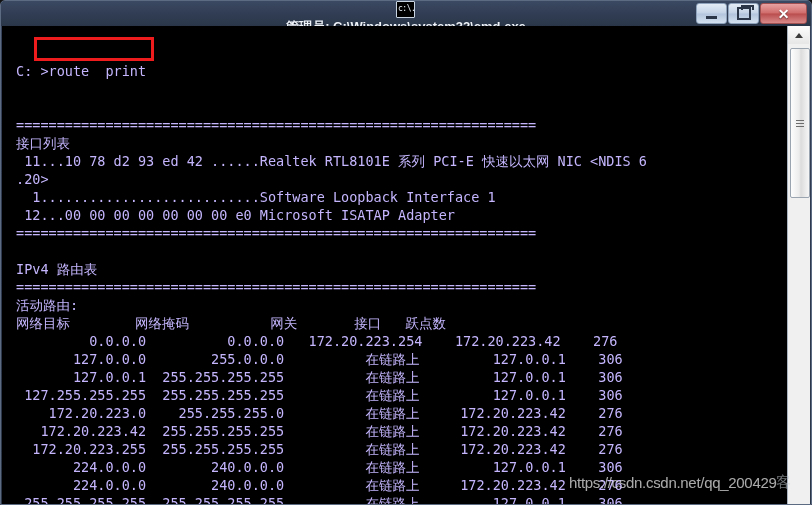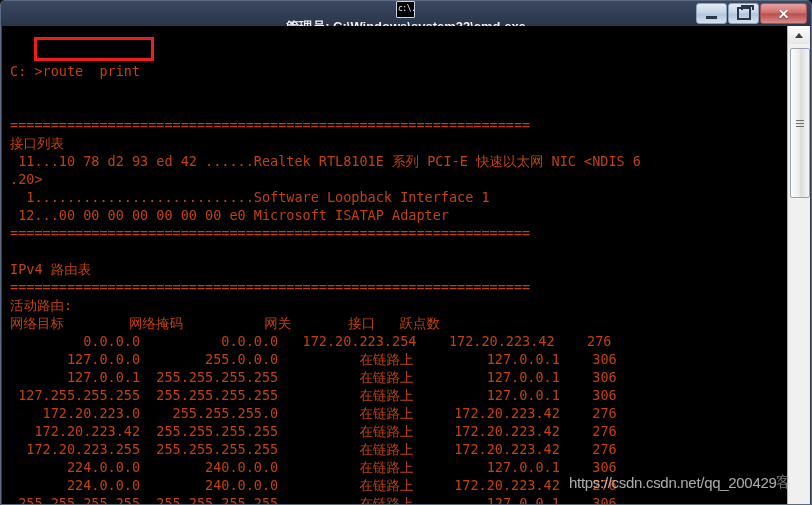--- a/index.html
+++ b/index.html
@@ -21,22 +21,22 @@
     background:linear-gradient(180deg,#e3ecf6 0%,#c4d3e6 48%,#b2c4dc 52%,#d4e1ef 100%);}
   .wbtn.close{width:45px;border-color:#a05050;
     background:linear-gradient(180deg,#e8a2a2 0%,#d06b6b 48%,#b94d4d 52%,#d98a8a 100%);}
   .glyph-min{width:11px;height:3px;background:#2b3648;margin-top:7px;}
   .glyph-restore{width:10px;height:9px;border:2px solid #2b3648;position:relative;}
   .glyph-restore:after{content:"";position:absolute;left:2px;top:-4px;width:9px;height:3px;
     border:2px solid #2b3648;border-bottom:none;}
   .glyph-close{color:#fff;font-family:"Liberation Sans",sans-serif;font-weight:bold;font-size:14px;
     text-shadow:0 1px 1px rgba(0,0,0,.5);line-height:14px;}
   .console{position:absolute;left:1px;top:25px;width:786px;height:479px;background:#000;
-    color:#c2410c;font-family:"DejaVu Sans Mono",monospace;font-size:13.5px;line-height:18px;
-    white-space:pre;overflow:hidden;padding-left:8px;box-sizing:border-box;}
+    color:#c4b5fd;font-family:"DejaVu Sans Mono",monospace;font-size:13.5px;line-height:18px;
+    white-space:pre;overflow:hidden;padding-left:14px;box-sizing:border-box;}
   .console .ln{height:18px;}
   .scrollbar{position:absolute;right:1px;top:25px;width:23px;height:479px;
     background:#f0f0f0;border-left:1px solid #a9b3c0;box-sizing:border-box;}
   .sb-up{width:21px;height:18px;display:flex;align-items:center;justify-content:center;
     background:linear-gradient(180deg,#fdfdfd,#e6e6e6);}
   .sb-arrow{width:0;height:0;border-left:4px solid transparent;border-right:4px solid transparent;
     border-bottom:5px solid #3c3c3c;}
   .sb-thumb{position:absolute;left:2px;top:22px;width:18px;height:148px;border:1px solid #9aa4b1;
     border-radius:2px;background:linear-gradient(90deg,#fdfdfd,#ececec 45%,#dcdcdc 55%,#f6f6f6);
     display:flex;align-items:center;justify-content:center;}

